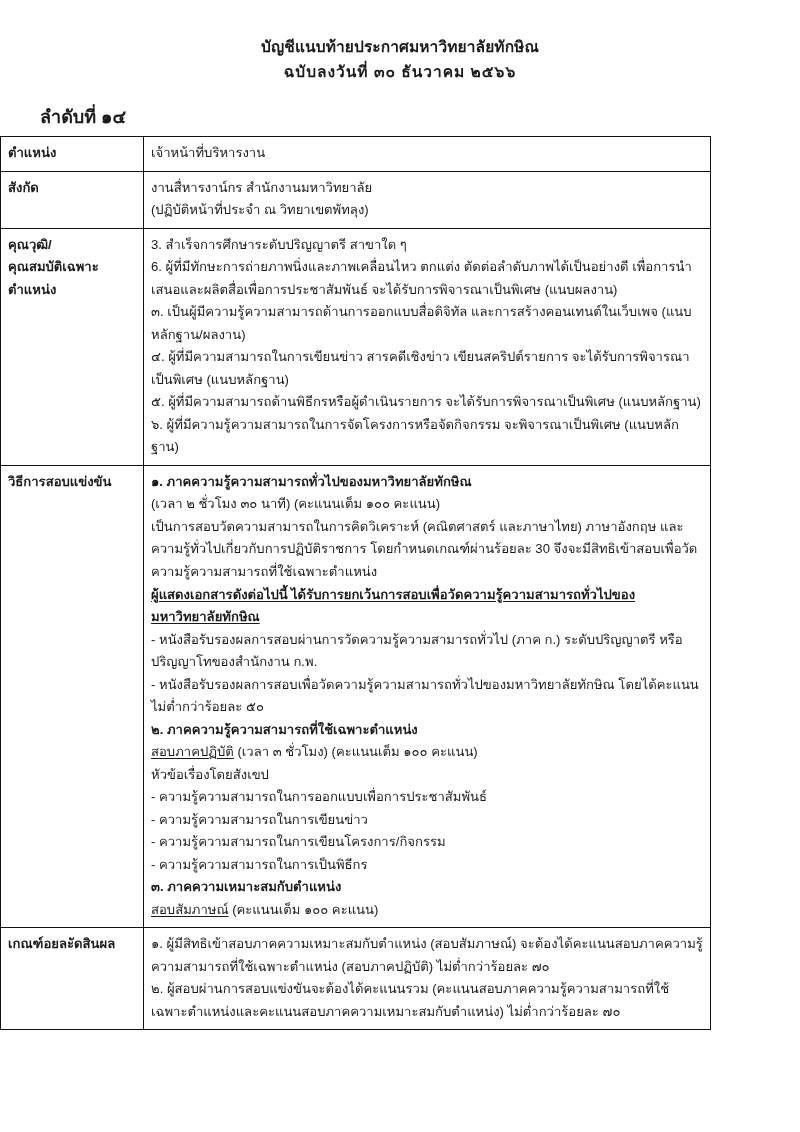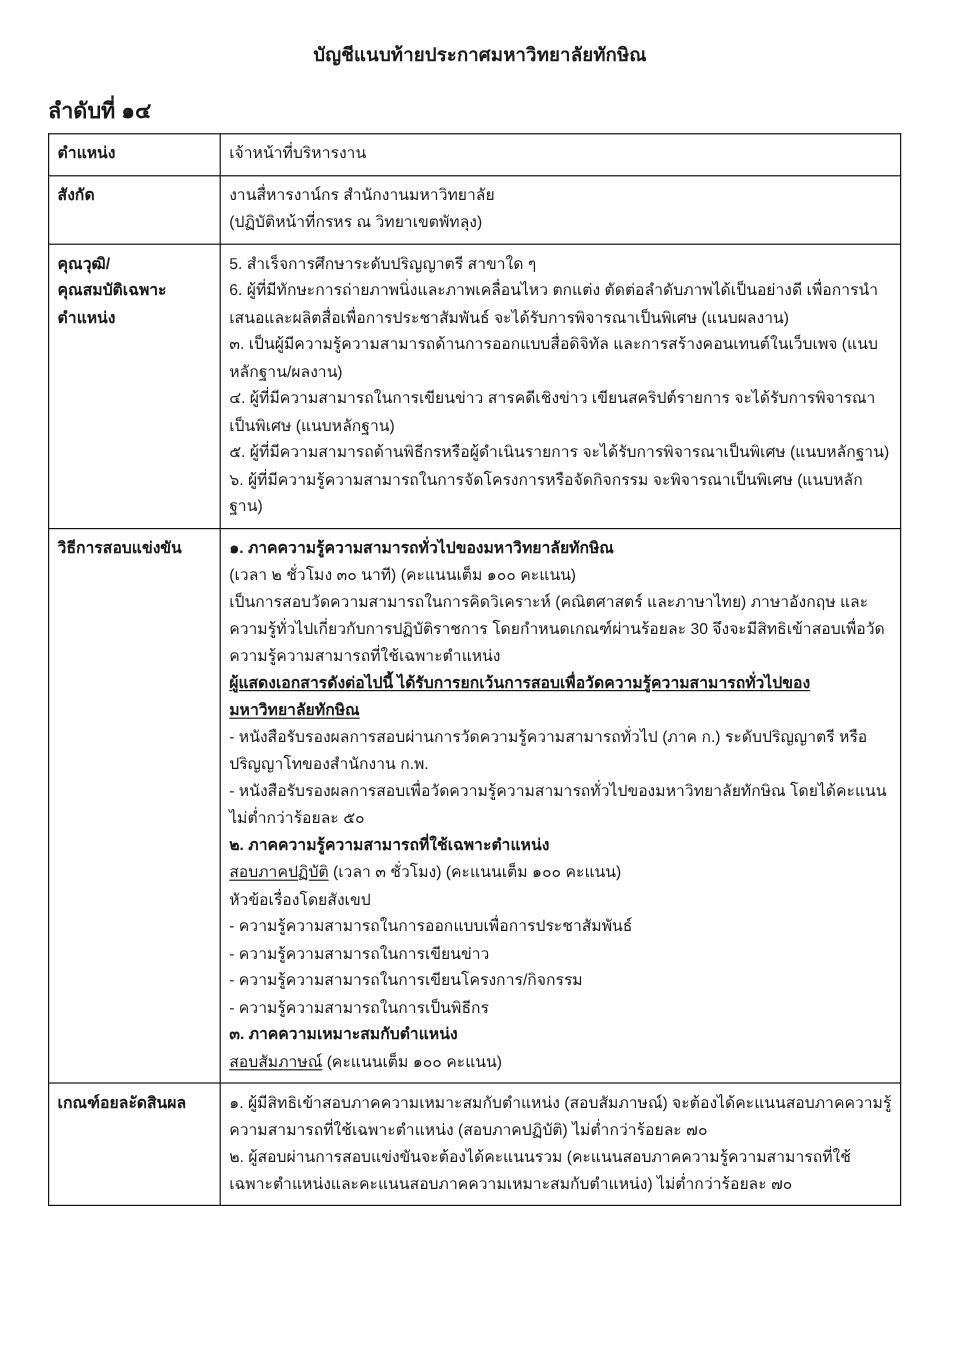--- a/index.html
+++ b/index.html
@@ -39,21 +39,20 @@
     display: block;
     letter-spacing: 1px;
   }
   .seq-label {
     margin: 18px 0 5px 40px;
     font-size: 18px;
     font-weight: 700;
   }
   table.main {
     border-collapse: collapse;
-    margin-left: 40px;
     width: 696px;
     table-layout: fixed;
   }
   table.main td {
     border: 1px solid #111111;
     vertical-align: top;
     padding: 5px 7px 6px 7px;
     font-size: 13.1px;
     line-height: 1.72;
   }
@@ -91,51 +90,52 @@
     line-height: 1.72;
   }
 </style>
 </head>
 <body>
 
 <div class="page">
 
   <div class="doc-title">
     <span class="tline">บัญชีแนบท้ายประกาศมหาวิทยาลัยทักษิณ</span>
+    <span class="tline2">ฉบับลงวันที่  ๓๐  ธันวาคม  ๒๕๖๖</span>
   </div>
 
   <div class="seq-label">ลำดับที่ ๑๔</div>
 
   <table class="main">
     <tbody>
 
       <tr>
         <td class="label-col">ตำแหน่ง</td>
         <td class="value-col">
           <span class="ln">เจ้าหน้าที่บริหารงาน</span>
         </td>
       </tr>
 
       <tr>
         <td class="label-col">สังกัด</td>
         <td class="value-col">
           <span class="ln">งานสื่หารงาน์กร สำนักงานมหาวิทยาลัย</span>
-          <span class="ln">(ปฏิบัติหน้าที่กรหร ณ วิทยาเขตพัทลุง)</span>
+          <span class="ln">(ปฏิบัติหน้าที่ประจำ ณ วิทยาเขตพัทลุง)</span>
         </td>
       </tr>
 
 
       <tr>
         <td class="label-col label-stack">
           <span>คุณวุฒิ/</span>
           <span>คุณสมบัติเฉพาะ</span>
           <span>ตำแหน่ง</span>
         </td>
         <td class="value-col">
-          <span class="ln wrap">5. สำเร็จการศึกษาระดับปริญญาตรี สาขาใด ๆ</span>
+          <span class="ln wrap">3. สำเร็จการศึกษาระดับปริญญาตรี สาขาใด ๆ</span>
           <span class="ln wrap">6. ผู้ที่มีทักษะการถ่ายภาพนิ่งและภาพเคลื่อนไหว ตกแต่ง ตัดต่อลำดับภาพได้เป็นอย่างดี เพื่อการนำเสนอและผลิตสื่อเพื่อการประชาสัมพันธ์ จะได้รับการพิจารณาเป็นพิเศษ (แนบผลงาน)</span>
           <span class="ln wrap">๓. เป็นผู้มีความรู้ความสามารถด้านการออกแบบสื่อดิจิทัล และการสร้างคอนเทนต์ในเว็บเพจ (แนบหลักฐาน/ผลงาน)</span>
           <span class="ln wrap">๔. ผู้ที่มีความสามารถในการเขียนข่าว สารคดีเชิงข่าว เขียนสคริปต์รายการ จะได้รับการพิจารณาเป็นพิเศษ (แนบหลักฐาน)</span>
           <span class="ln wrap">๕. ผู้ที่มีความสามารถด้านพิธีกรหรือผู้ดำเนินรายการ จะได้รับการพิจารณาเป็นพิเศษ (แนบหลักฐาน)</span>
           <span class="ln wrap">๖. ผู้ที่มีความรู้ความสามารถในการจัดโครงการหรือจัดกิจกรรม จะพิจารณาเป็นพิเศษ (แนบหลักฐาน)</span>
         </td>
       </tr>
 
       <tr>
         <td class="label-col">วิธีการสอบแข่งขัน</td>

